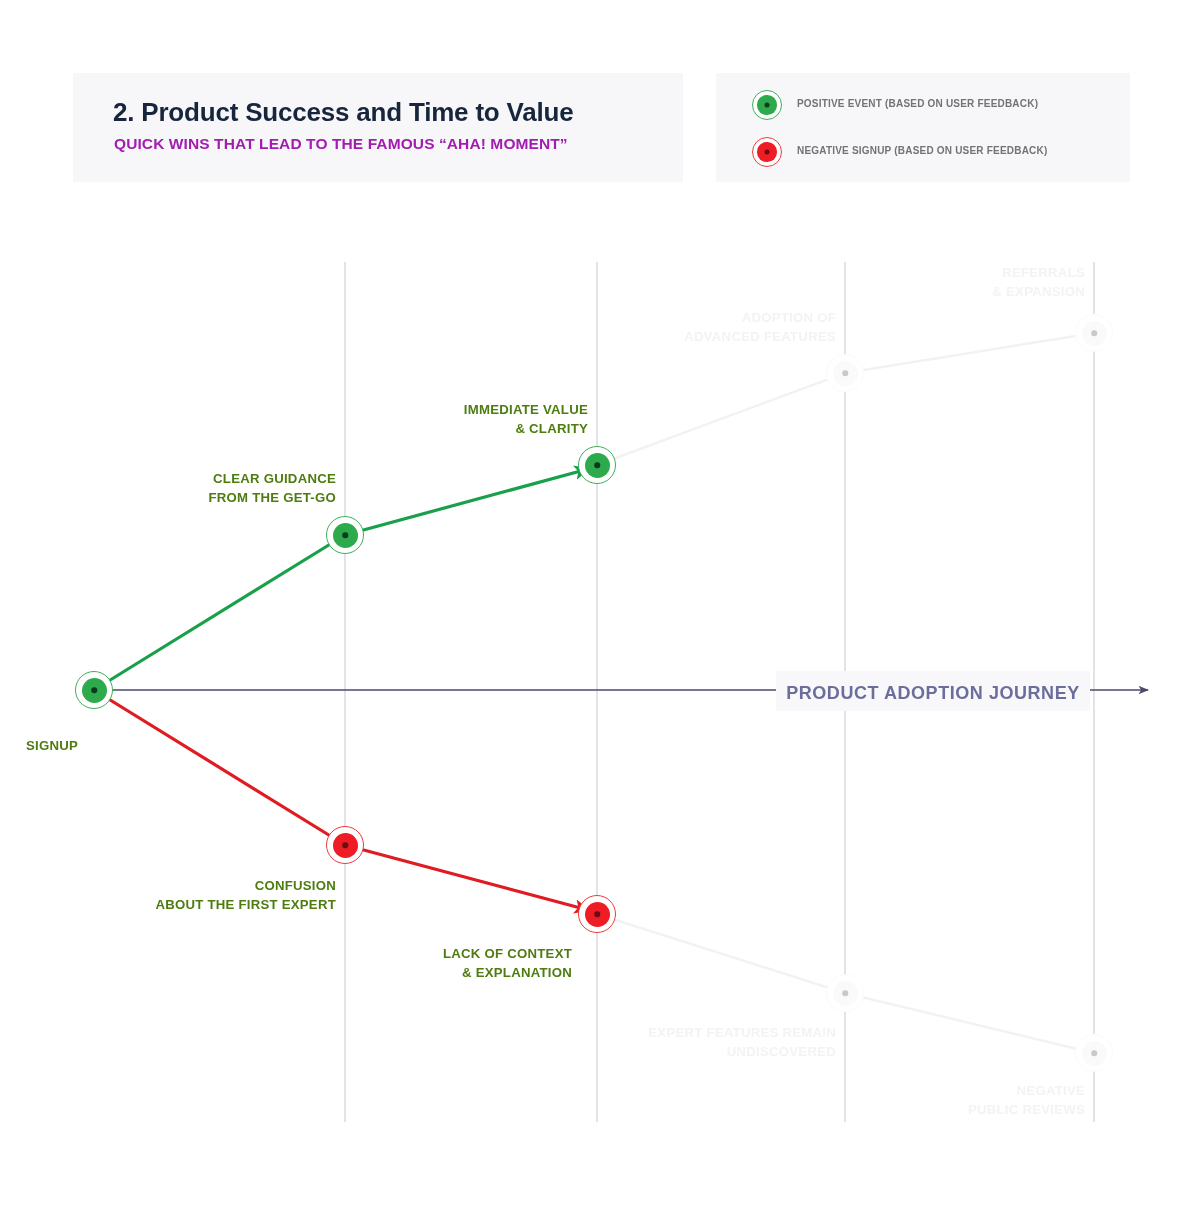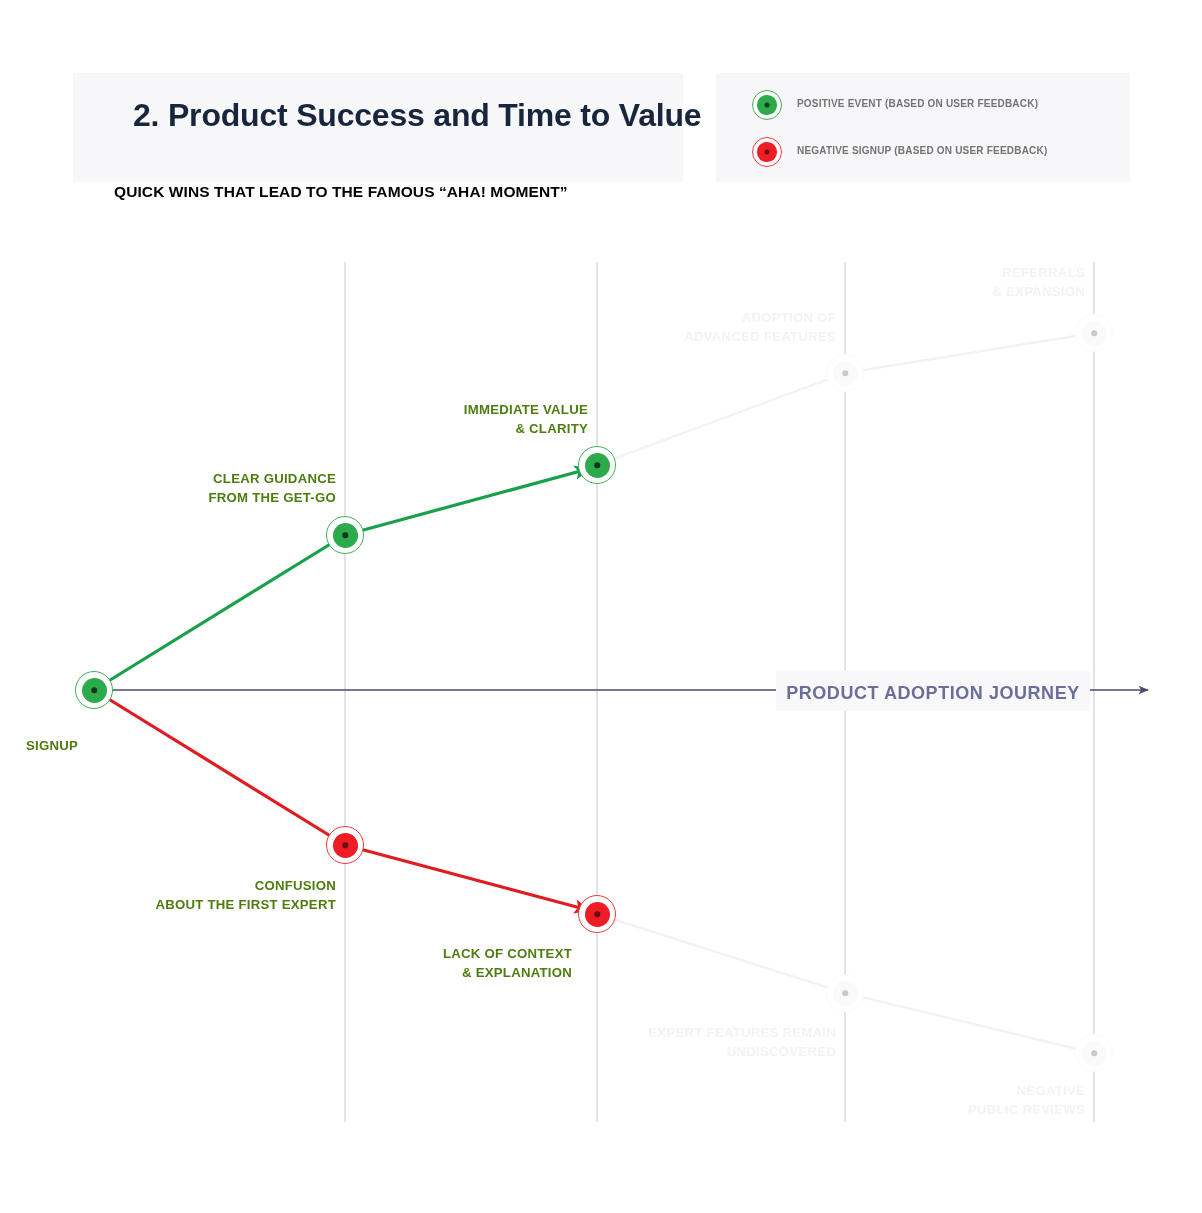--- a/index.html
+++ b/index.html
@@ -13,31 +13,29 @@
   }
   .panel{
     position:absolute;
     background:#f7f7f9;
   }
   #header-panel{left:73px;top:73px;width:610px;height:109px;}
   #legend-panel{left:716px;top:73px;width:414px;height:109px;}
 
   #page-title{
     position:absolute;left:40px;top:24px;
-    font-size:32px;font-weight:bold;
+    font-size:26px;font-weight:bold;
     color:#17263c;letter-spacing:-0.2px;
     white-space:nowrap;
-    margin-left:20px;
   }
   #page-subtitle{
     position:absolute;left:41px;top:62px;
     font-size:15.5px;font-weight:bold;
-    color:#000000;letter-spacing:0.1px;
-    white-space:nowrap;
-    margin-top:48px;
+    color:#a21caf;letter-spacing:0.1px;
+    white-space:nowrap;
   }
 
   .legend-row{position:absolute;left:36px;height:30px;}
   #legend-row-positive{top:17px;}
   #legend-row-negative{top:64px;}
   .legend-label{
     position:absolute;left:45px;top:8px;
     font-size:10px;font-weight:bold;
     color:#737373;letter-spacing:0.2px;
     white-space:nowrap;

